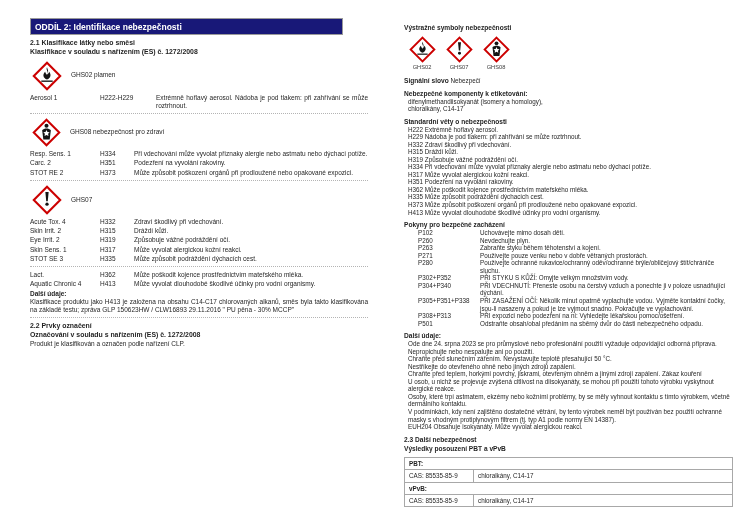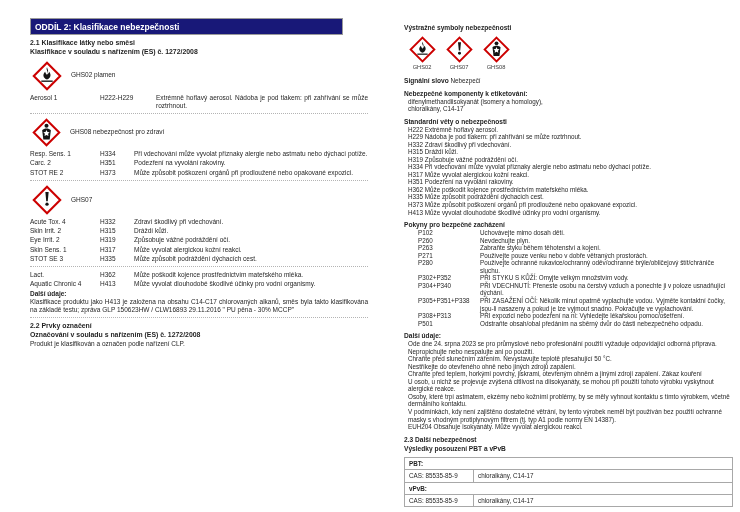--- a/index.html
+++ b/index.html
@@ -57,21 +57,21 @@
       <path d="M35,42 C42,34.5 58,34.5 65,42 L61,74 L39,74 Z" fill="#141414"></path>
       <path d="M50,41 l3.4,7 7.6,1.1 -5.5,5.4 1.3,7.6 -6.8,-3.6 -6.8,3.6 1.3,-7.6 -5.5,-5.4 7.6,-1.1 Z" fill="#ffffff"></path>
     </symbol>
   </defs>
 </svg>
 
 <div class="page">
 
   <div class="col-left">
 
-    <div class="section-bar">ODDÍL 2: Klasifikace nebezpečnosti</div>
+    <div class="section-bar">ODDÍL 2: Identifikace nebezpečnosti</div>
 
     <div class="h7">2.1 Klasifikace látky nebo směsi</div>
     <div class="h7">Klasifikace v souladu s nařízením (ES) č. 1272/2008</div>
 
     <div class="picto-row">
       <svg class="picto">
           <use href="#ghs02"></use>
         </svg>
       <span>GHS02 plamen</span>
     </div>

